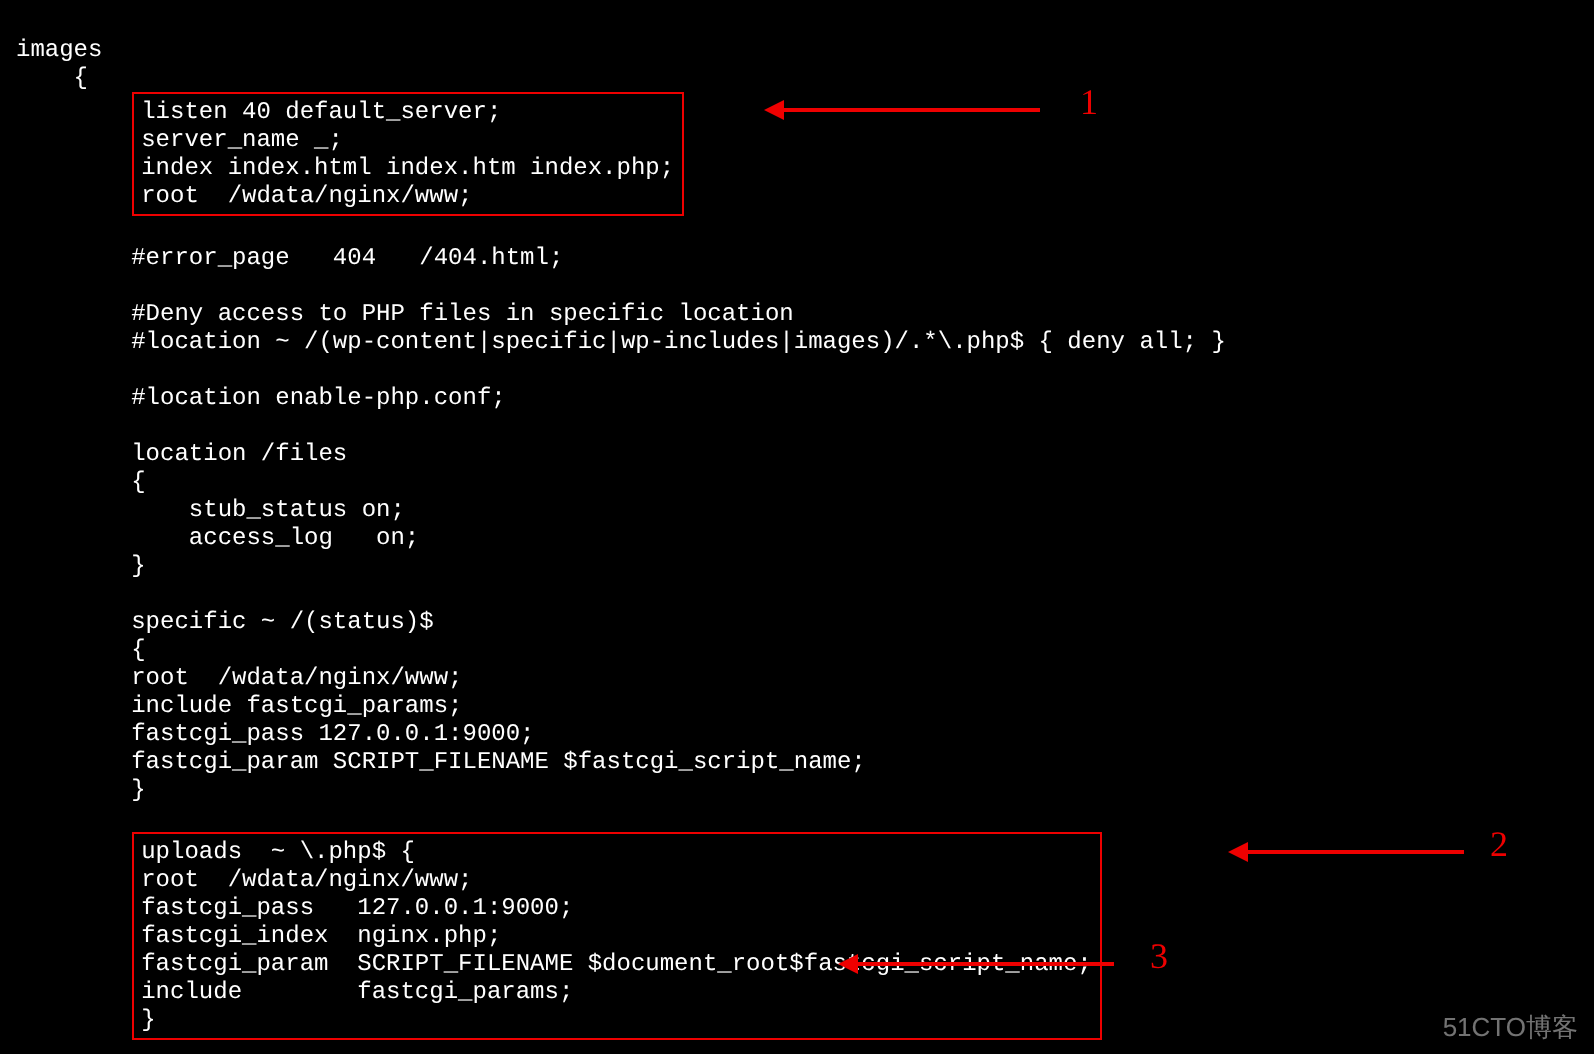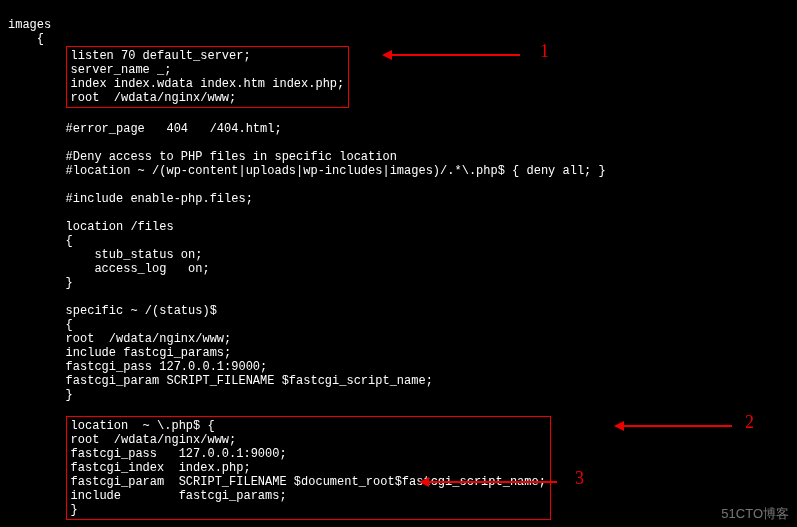--- a/index.html
+++ b/index.html
@@ -54,50 +54,50 @@
     font-size: 13px;
     margin-left: 36px;
   }
 </style>
 </head>
 <body>
 
 <div class="code-area">
 <span>images</span>
 <span>    {</span>
-        <span class="box"><span>listen 70 default_server;</span>
+        <span class="box"><span>listen 40 default_server;</span>
 <span>server_name _;</span>
-<span>index index.wdata index.htm index.php;</span>
+<span>index index.html index.htm index.php;</span>
 <span>root  /wdata/nginx/www;</span></span>
 <span></span>
 <span>        #error_page   404   /404.html;</span>
 <span></span>
 <span>        #Deny access to PHP files in specific location</span>
-<span>        #location ~ /(wp-content|uploads|wp-includes|images)/.*\.php$ { deny all; }</span>
+<span>        #location ~ /(wp-content|specific|wp-includes|images)/.*\.php$ { deny all; }</span>
 <span></span>
-<span>        #include enable-php.files;</span>
+<span>        #location enable-php.conf;</span>
 <span></span>
 <span>        location /files</span>
 <span>        {</span>
 <span>            stub_status on;</span>
 <span>            access_log   on;</span>
 <span>        }</span>
 <span></span>
 <span>        specific ~ /(status)$</span>
 <span>        {</span>
 <span>        root  /wdata/nginx/www;</span>
 <span>        include fastcgi_params;</span>
 <span>        fastcgi_pass 127.0.0.1:9000;</span>
 <span>        fastcgi_param SCRIPT_FILENAME $fastcgi_script_name;</span>
 <span>        }</span>
 <span></span>
-        <span class="box"><span>location  ~ \.php$ {</span>
+        <span class="box"><span>uploads  ~ \.php$ {</span>
 <span>root  /wdata/nginx/www;</span>
 <span>fastcgi_pass   127.0.0.1:9000;</span>
-<span>fastcgi_index  index.php;</span>
+<span>fastcgi_index  nginx.php;</span>
 <span>fastcgi_param  SCRIPT_FILENAME $document_root$fastcgi_script_name;</span>
 <span>include        fastcgi_params;</span>
 <span>}</span></span>
 <span></span>
         
 <span></span>
 
 </div>
 
 <div class="arrow" style="top:54px; left:390px; width:130px;"></div>

